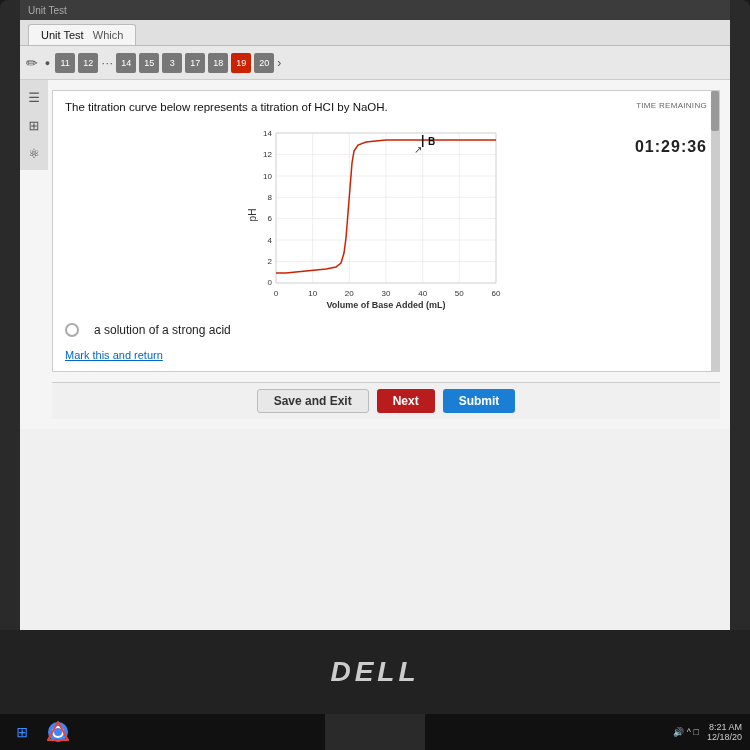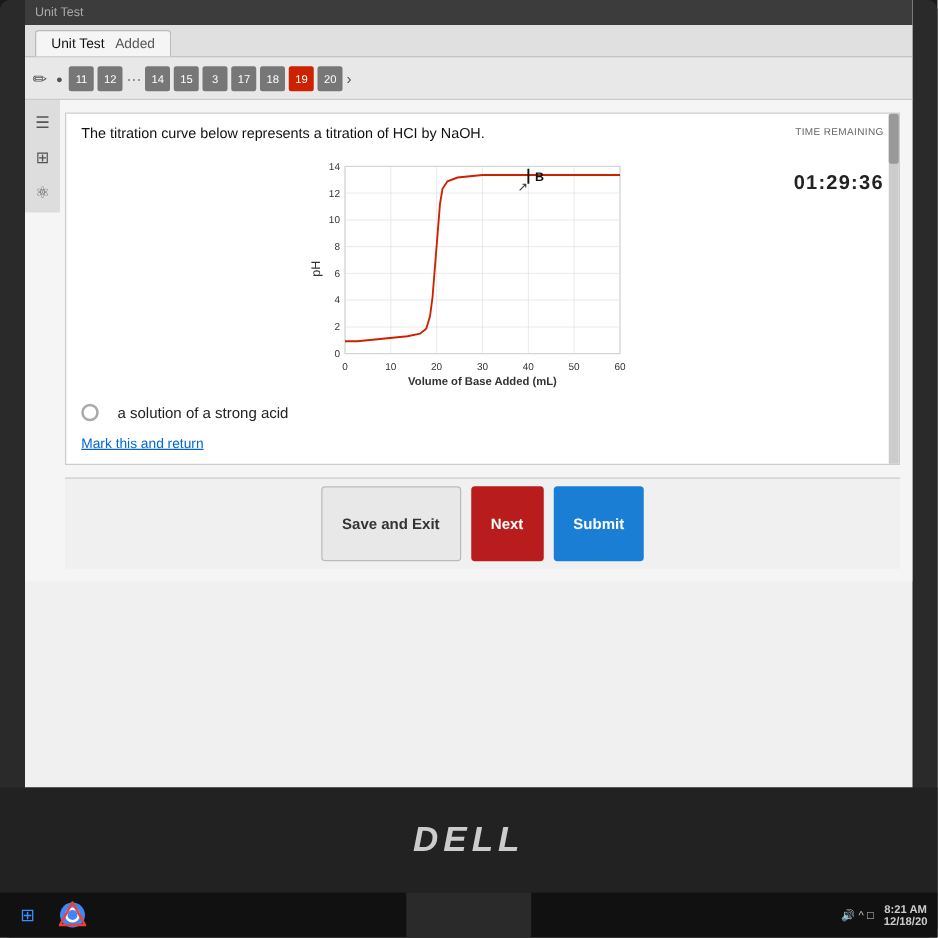--- a/index.html
+++ b/index.html
@@ -54,21 +54,21 @@
     
     .mark-return {
       margin-top: 12px;
       font-size: 11px;
       color: #0066cc;
       text-decoration: underline;
       cursor: pointer;
     }
 
     .btn {
-      padding: 22px 16px;
+      padding: 4px 16px;
       font-size: 12px;
       border: none;
       border-radius: 3px;
       cursor: pointer;
       font-weight: bold;
     }
 
     .btn-save {
       background: #e8e8e8;
       color: #333;
@@ -328,21 +328,21 @@
   <div class="screen-content">
 
     <div class="app-header">
       <span style="color:#aaa;font-size:10px;">Unit Test</span>
     </div>
 
     <div class="app-tab-row">
       <div class="active-tab">
         <span>Unit Test</span>
         &nbsp;
-        <span style="color:#555;">Added</span>
+        <span style="color:#555;">Which</span>
       </div>
     </div>
 
     <div class="num-row">
       <span class="pencil-icon">✏</span>
       <span style="color:#555;font-size:9px;margin-right:2px;">●</span>
       <button class="num-btn gray">11</button>
       <button class="num-btn gray">12</button>
       <span class="ellipsis">···</span>
       <button class="num-btn gray">14</button>
@@ -480,21 +480,21 @@
 
       <svg width="22" height="22" viewBox="0 0 22 22">
         <circle cx="11" cy="11" r="10" fill="#4285F4"></circle>
         <circle cx="11" cy="11" r="6" fill="white"></circle>
         <circle cx="11" cy="11" r="4" fill="#4285F4"></circle>
         <path d="M11 1 L21 19 L1 19 Z" fill="none" stroke="#EA4335" stroke-width="2"></path>
       </svg>
     </div>
     <div class="taskbar-right">
       <span style="font-size:9px;">🔊 ^ □</span>
-      <div style="text-align:center;font-weight:bold;">
+      <div style="text-align:right;">
         <div style="font-size:9px;color:#ccc;">8:21 AM</div>
         <div style="font-size:9px;color:#ccc;">12/18/20</div>
       </div>
     </div>
   </div>
 
   <div class="monitor-stand"></div>
 </div>
 
 </body></html>

